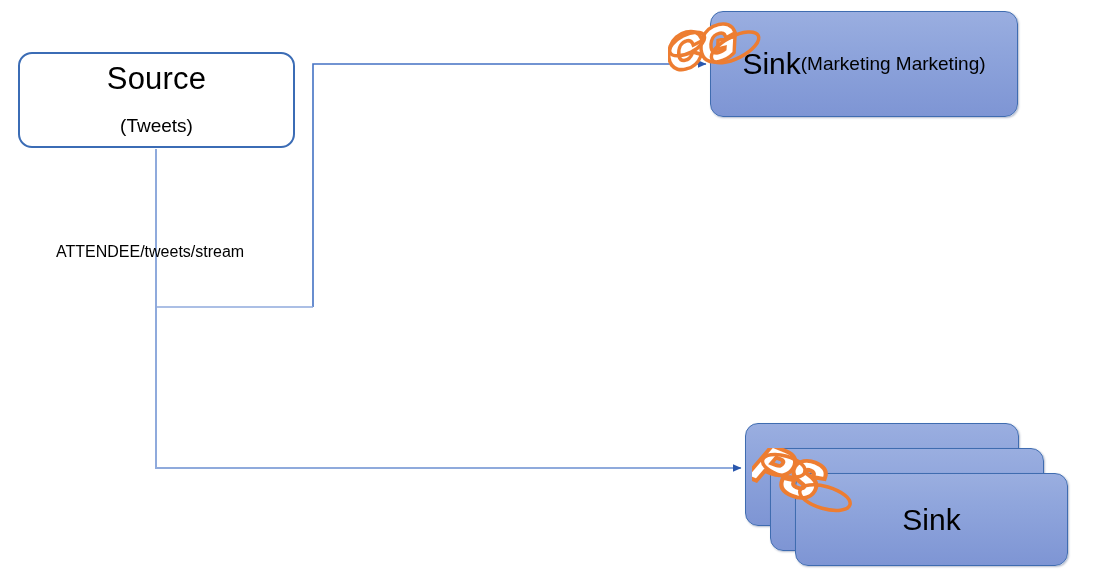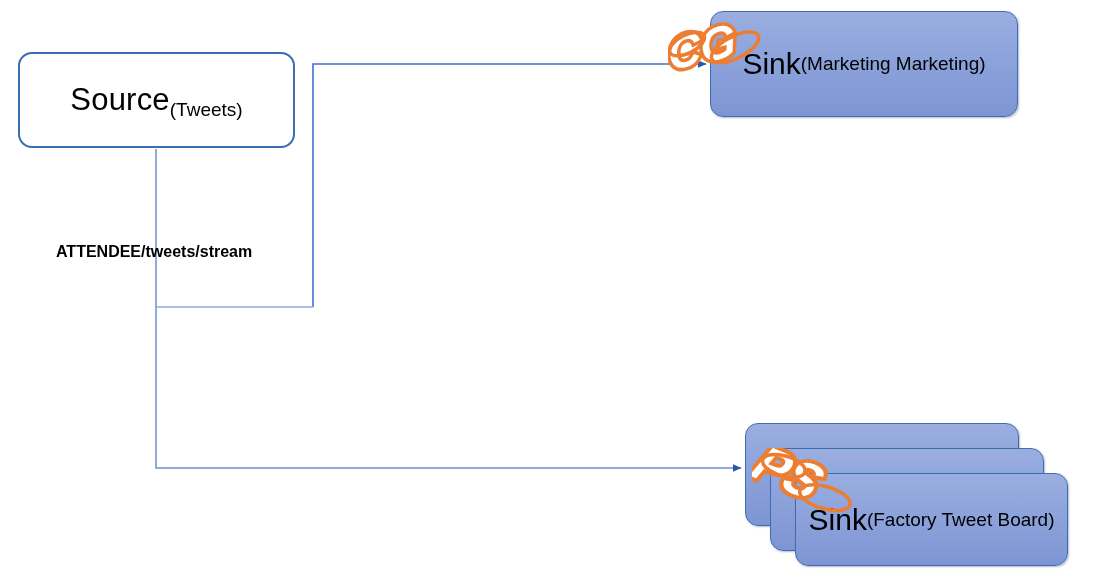--- a/index.html
+++ b/index.html
@@ -31,21 +31,21 @@
     position: absolute;
     left: 18px;
     top: 52px;
     width: 277px;
     height: 96px;
     box-sizing: border-box;
     border: 2px solid #3b6cb5;
     border-radius: 14px;
     background: #ffffff;
     display: flex;
-    flex-direction: row;
+    flex-direction: column;
     align-items: center;
     justify-content: center;
   }
   .source-title {
     font-size: 31px;
     color: #000000;
     line-height: 1.05;
     letter-spacing: 0.2px;
   }
   .source-sub {
@@ -150,21 +150,20 @@
   
   .edge-label {
     position: absolute;
     left: 56px;
     top: 243px;
     font-size: 16px;
     color: #000000;
     white-space: nowrap;
     background: transparent;
     z-index: 4;
-    font-weight: bold;
   }
 </style>
 </head>
 <body>
 
 <div id="canvas">
 
   <svg class="wires" viewBox="0 0 1110 586" xmlns="http://www.w3.org/2000/svg">
     <defs>
       <marker id="arrow-dark" markerWidth="9" markerHeight="8" refX="8.5" refY="4" orient="auto" markerUnits="userSpaceOnUse">
@@ -207,21 +206,20 @@
       <ellipse cx="20" cy="22" rx="19" ry="9" fill="none" stroke="#ed7d31" stroke-width="3.5" transform="rotate(-14 20 22)"></ellipse>
       <ellipse cx="66" cy="36" rx="26" ry="11" fill="none" stroke="#ed7d31" stroke-width="3.5" transform="rotate(-14 66 36)"></ellipse>
     </g>
   </svg>
 
   <div class="sink-box" id="sink-factory-back"></div>
   <div class="sink-box" id="sink-factory-mid"></div>
   <div class="sink-box" id="sink-factory-front"></div>
   <div class="sink-labels" id="sink-factory-labels">
     <div class="sink-title">Sink</div>
-    <div class="sink-sub">(Factory Tweet Board)</div>
   </div>
 
   <svg class="logo" id="logo-ps" viewBox="0 0 120 78" xmlns="http://www.w3.org/2000/svg">
     <g transform="rotate(22 60 39)">
       <text x="4" y="52" font-family="'Liberation Sans', sans-serif" font-size="50" font-weight="bold" font-style="italic" fill="#ffffff" stroke="#ed7d31" stroke-width="8" paint-order="stroke fill" transform="skewX(-8)">PS</text>
       <ellipse cx="26" cy="30" rx="22" ry="10" fill="none" stroke="#ed7d31" stroke-width="3.5" transform="rotate(-6 26 30)"></ellipse>
       <ellipse cx="76" cy="44" rx="26" ry="11" fill="none" stroke="#ed7d31" stroke-width="3.5" transform="rotate(-6 76 44)"></ellipse>
     </g>
   </svg>
 

